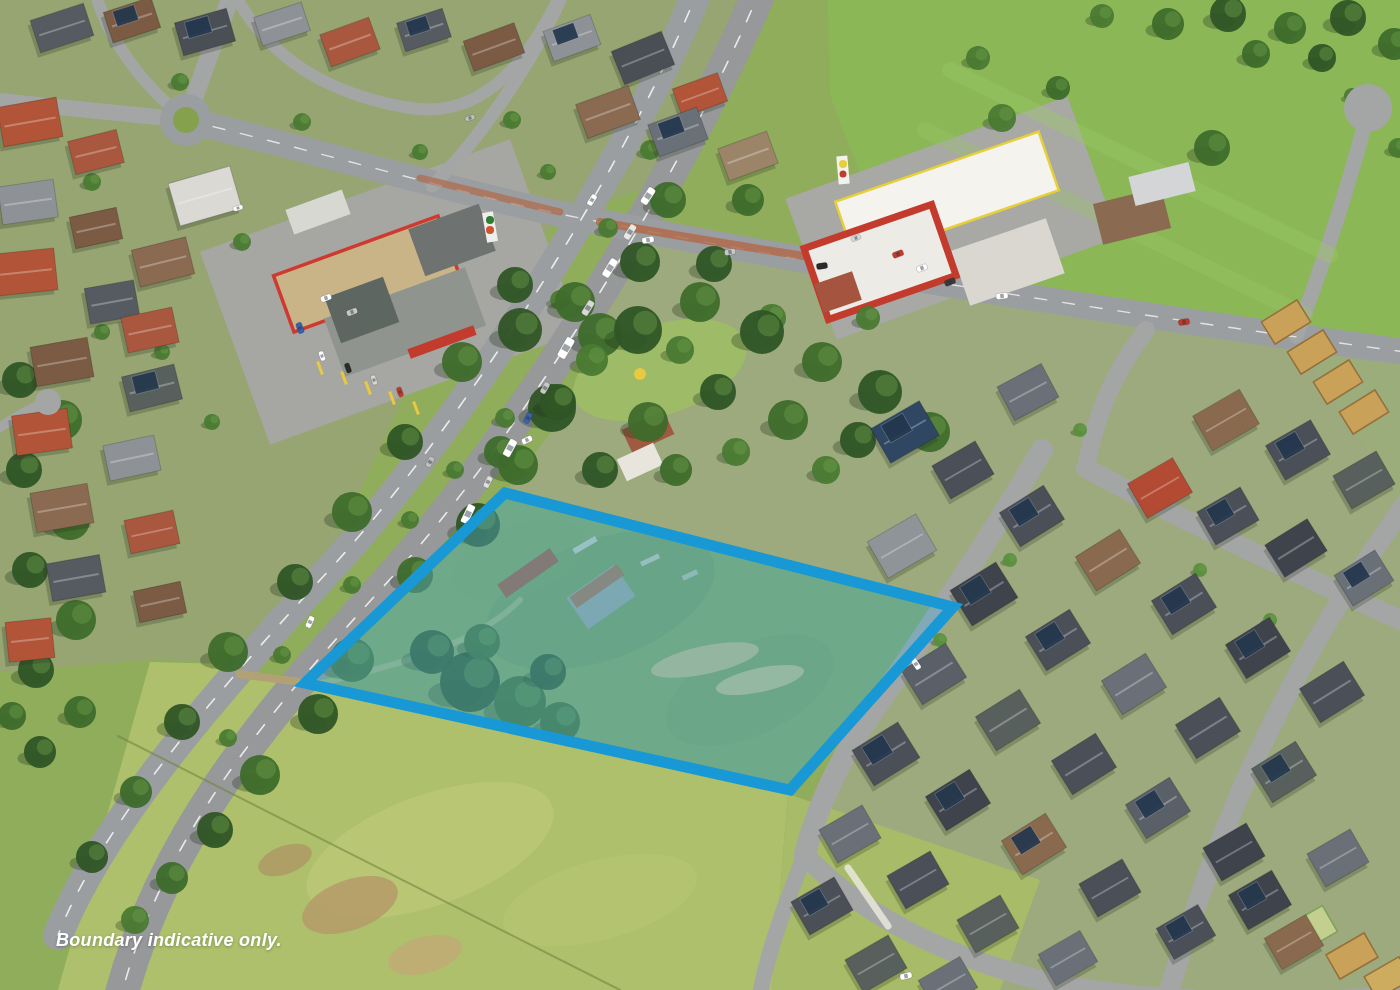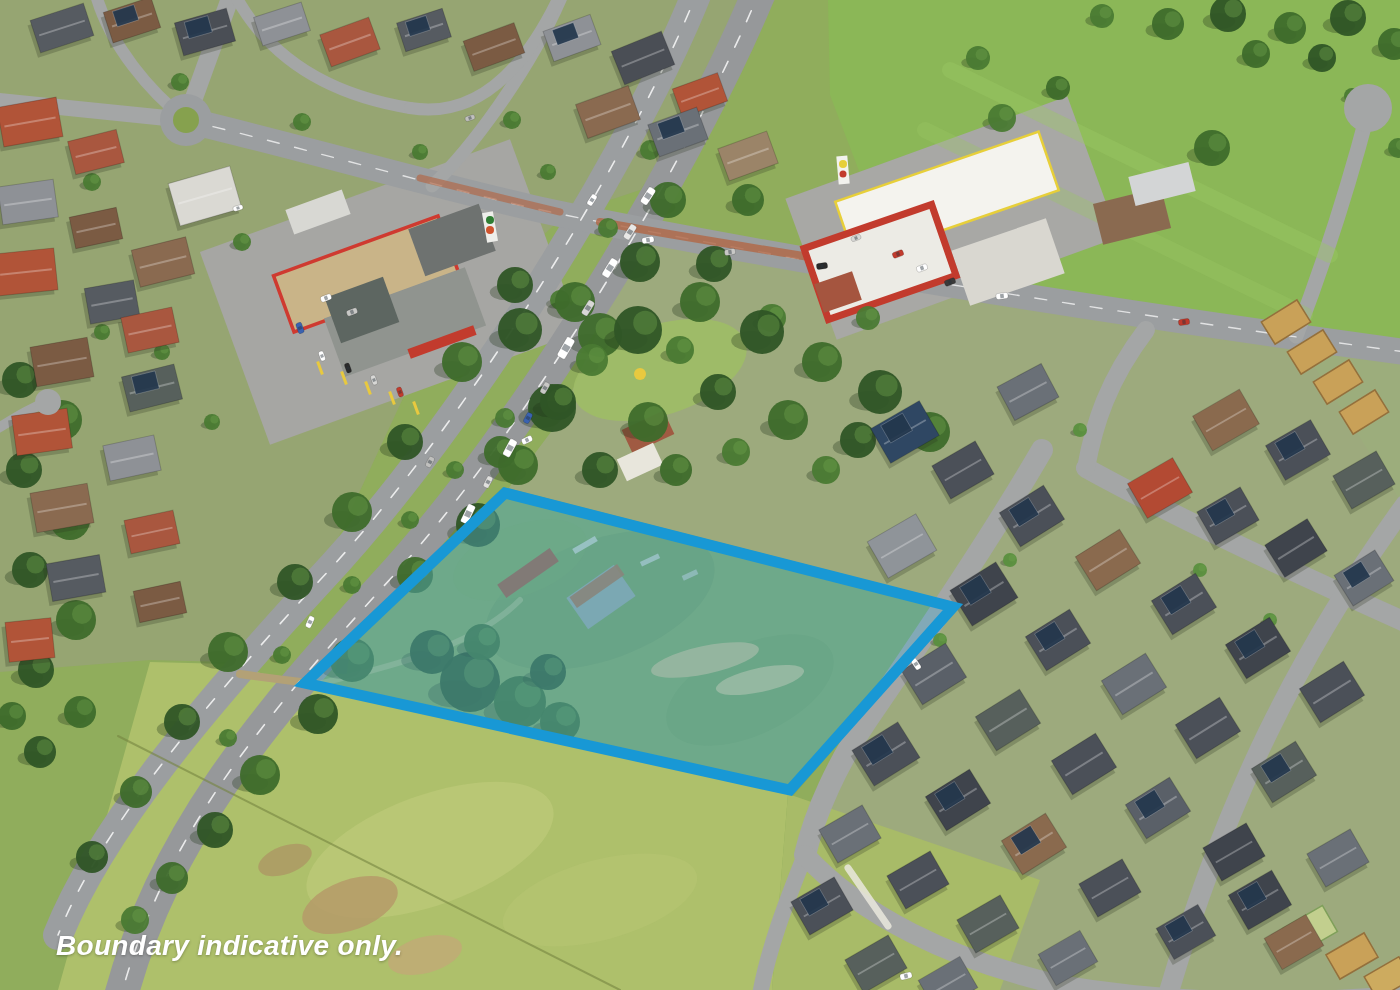--- a/index.html
+++ b/index.html
@@ -1,20 +1,20 @@
 <!DOCTYPE html>
 <html><head>
 <meta charset="utf-8">
 <style>
   html,body{margin:0;padding:0;background:#1b1b1b;}
   .stage{position:relative;width:1400px;height:990px;margin:0 auto;overflow:hidden;
          font-family:"Liberation Sans",sans-serif;}
   .stage svg{position:absolute;inset:0;display:block;}
   .caption{position:absolute;left:56px;top:930px;color:#ffffff;
-           font-size:28px;font-weight:700;font-style:italic;letter-spacing:.3px;
+           font-size:18px;font-weight:700;font-style:italic;letter-spacing:.3px;
            text-shadow:0 1px 3px rgba(0,0,0,.30);white-space:nowrap;}
 </style>
 </head>
 <body>
 
 <div class="stage">
   <svg id="scene" viewBox="0 0 1400 990" width="1400" height="990" xmlns="http://www.w3.org/2000/svg">
       <rect x="0" y="0" width="1400" height="990" fill="#90ad5c" opacity="1"></rect>
       <polygon points="0,0 775,0 640,190 565,215 430,340 300,620 230,662 150,660 0,672" fill="#9aa080" opacity="0.62"></polygon>
       <polygon points="828,0 1400,0 1400,500 1296,338 1100,310 900,278 830,95" fill="#8bb757" opacity="1"></polygon>

